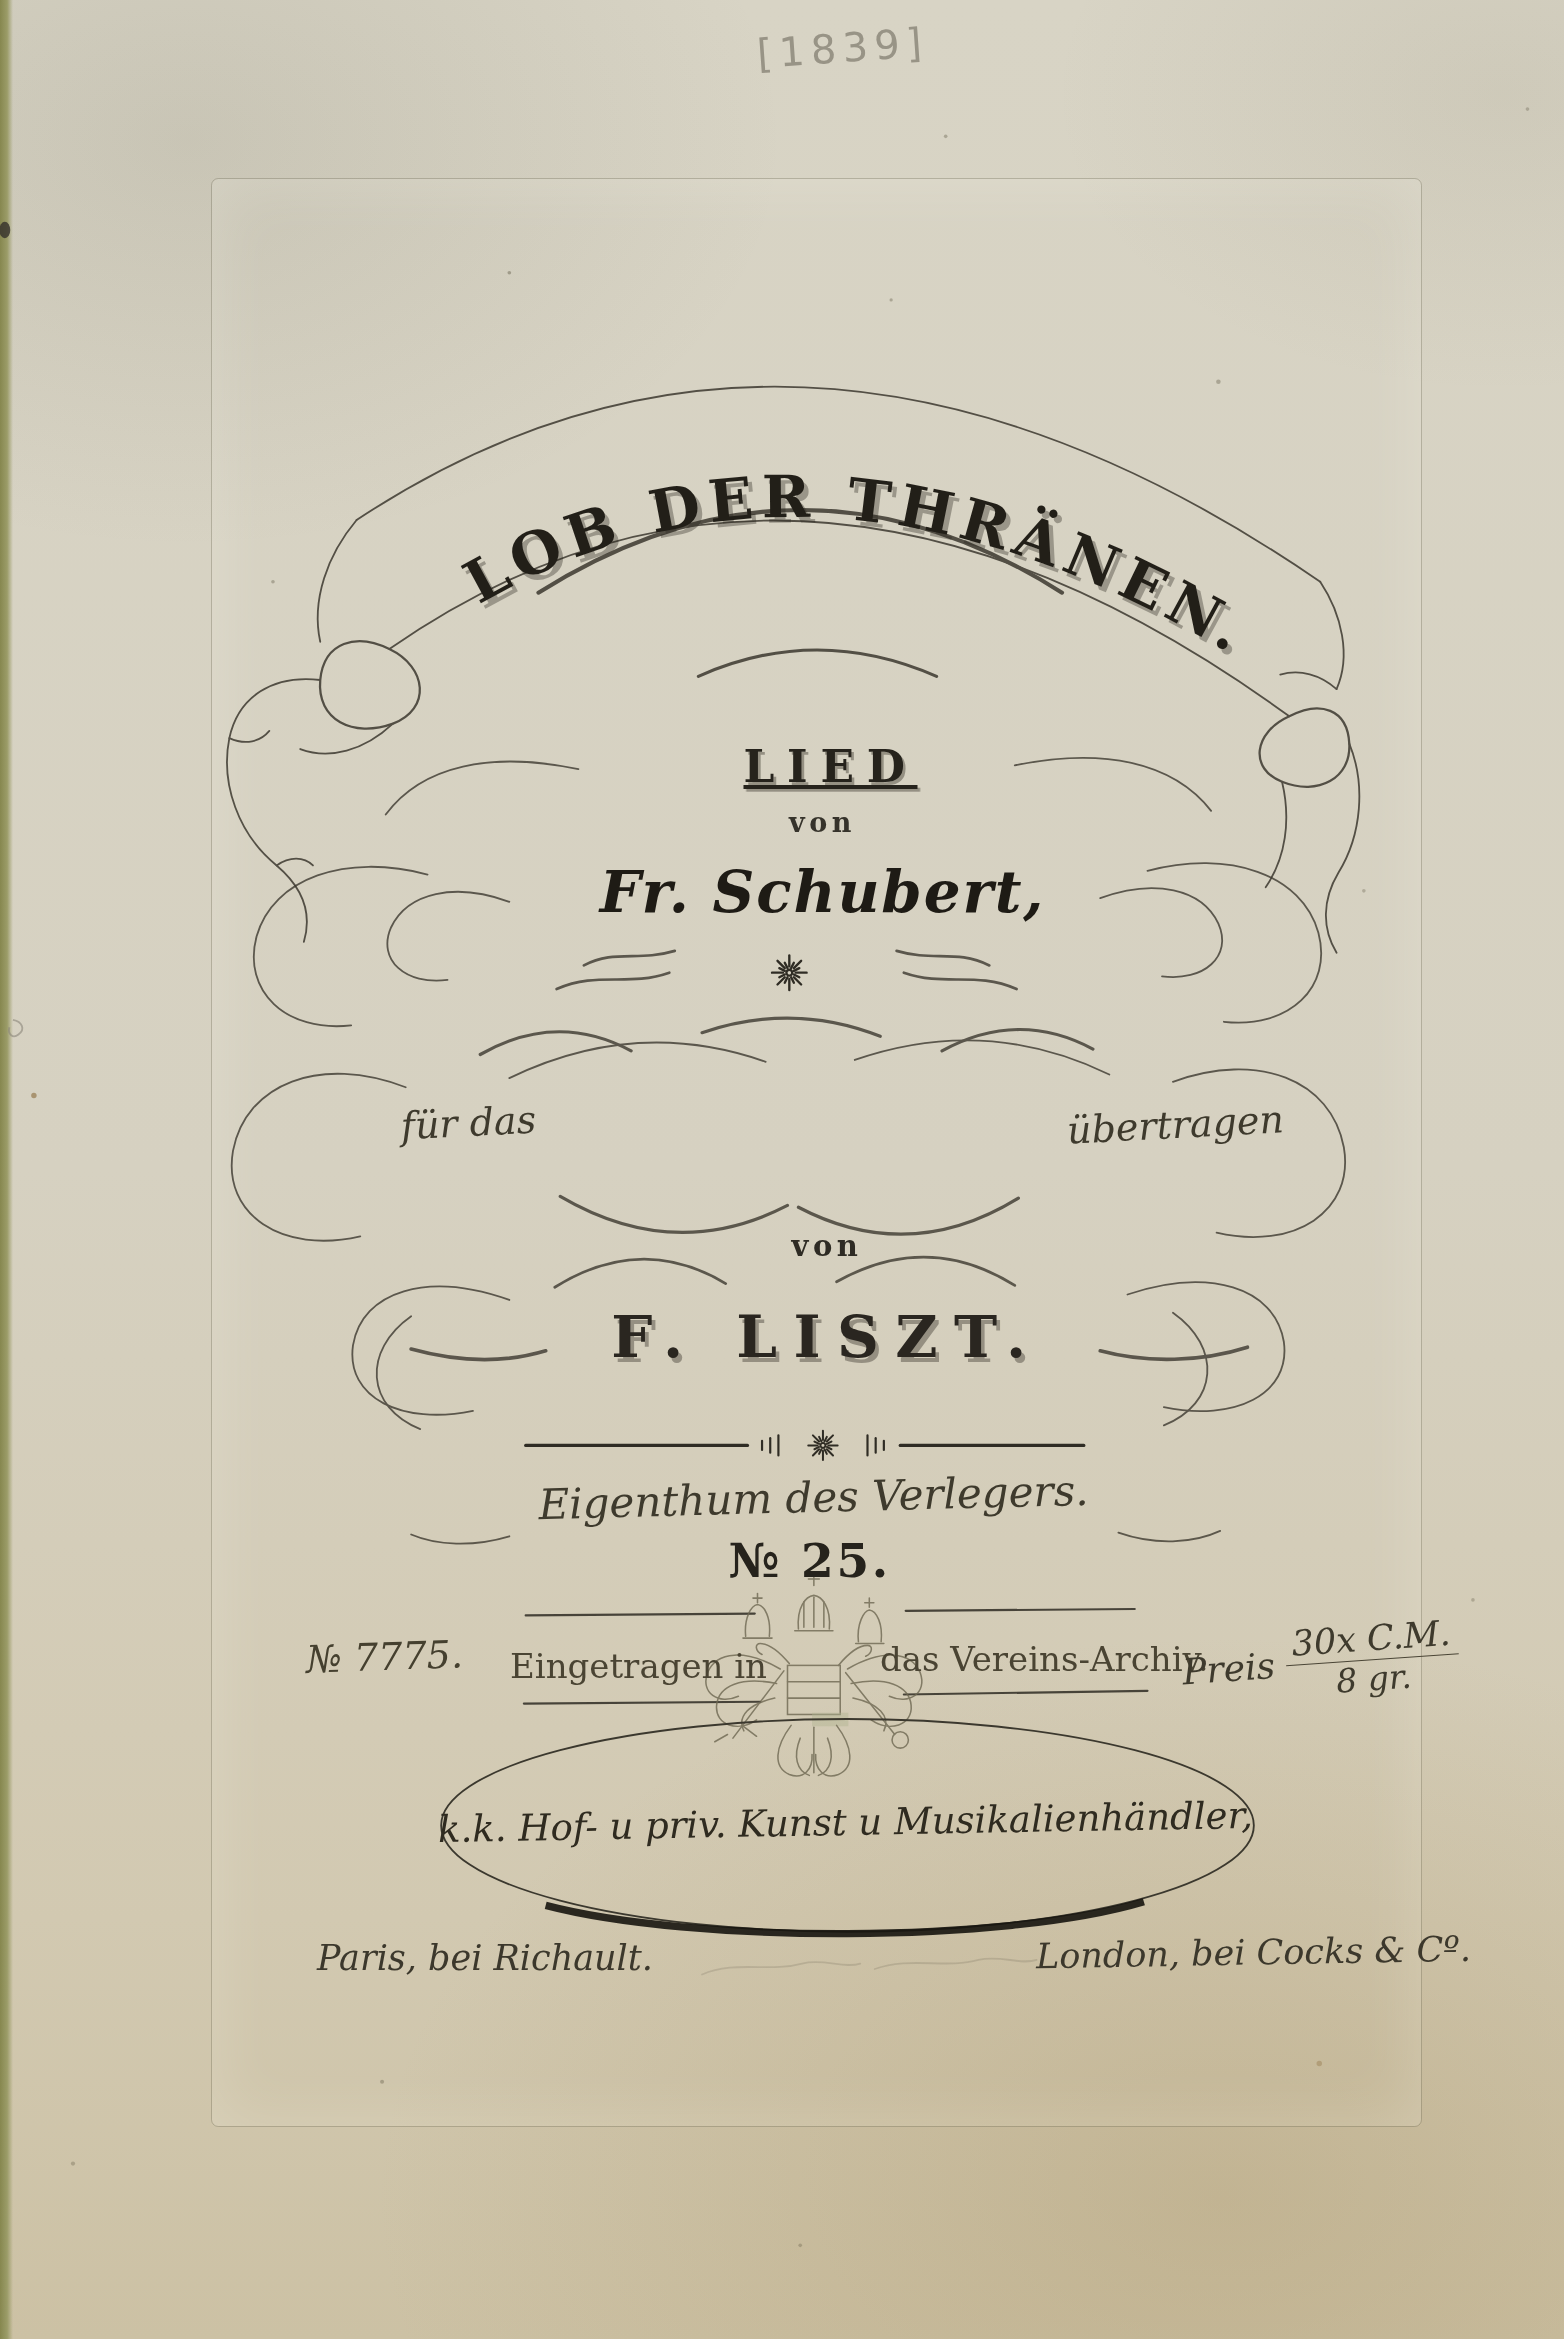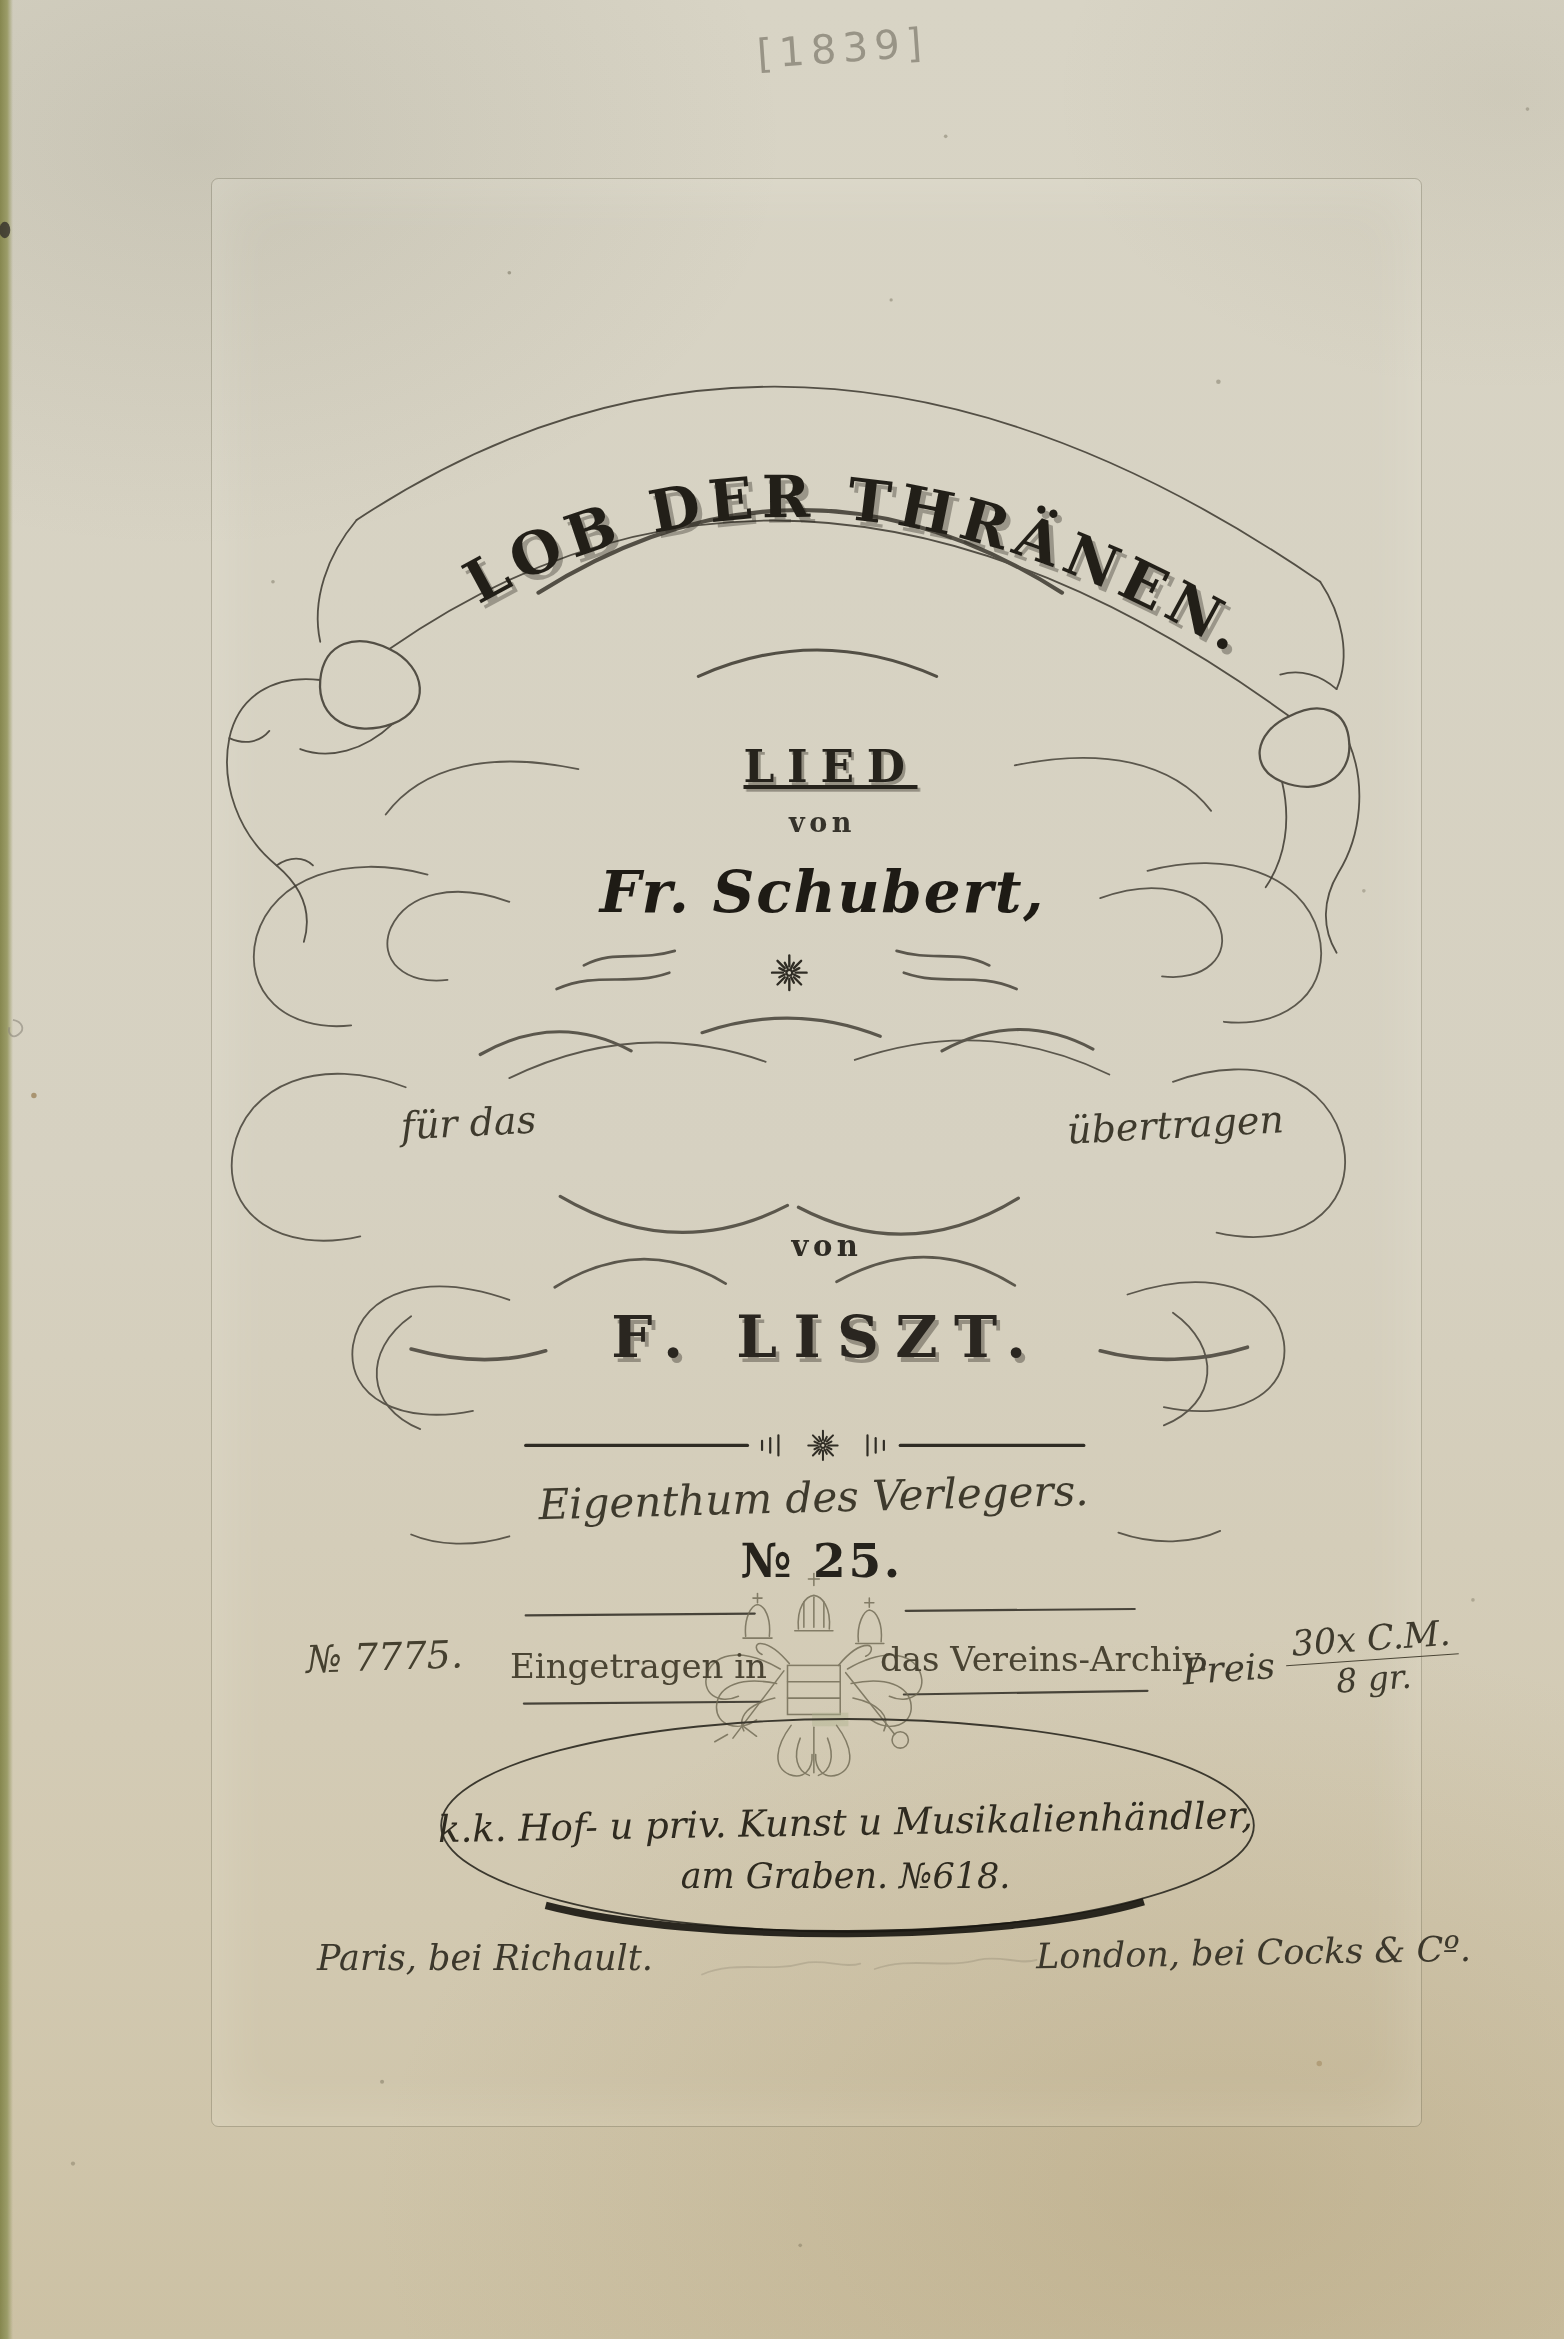--- a/index.html
+++ b/index.html
@@ -236,33 +236,32 @@
   <div class="t von1" style="left:268px;top:809px;width:1109px;">von</div>
   <div class="t schubert" style="left:268px;top:838px;width:1109px;margin-top:24px;">Fr. Schubert,</div>
 
   <div class="t script fuerdas" style="left:364px;top:1104px;width:209px;">für das</div>
   <div class="t script uebertragen" style="left:1062px;top:1106px;width:227px;">übertragen</div>
 
   <div class="t von2" style="left:268px;top:1231px;width:1118px;">von</div>
   <div class="t liszt" style="left:268px;top:1307px;width:1118px;">F. LISZT.</div>
 
   <div class="t script eigenthum" style="left:268px;top:1476px;width:1091px;">Eigenthum des Verlegers.</div>
-  <div class="t serno" style="left:276px;top:1536px;width:1091px;">№ 25.</div>
+  <div class="t serno" style="left:264px;top:1536px;width:1091px;">№ 25.</div>
 
   <div class="t plateno" style="left:262px;top:1638px;width:245px;">№ 7775.</div>
   <div class="t reg" style="left:505px;top:1649px;width:267px;">Eingetragen in</div>
   <div class="t reg" style="left:880px;top:1642px;width:284px;">das Vereins-Archiv.</div>
 
   <div class="t pricewrap" style="left:1182px;top:1624px;width:273px;">
     <span class="lbl">Preis</span>
     <span class="frac">
       <span class="num">30x C.M.</span>
       <span class="den">8 gr.</span>
     </span>
   </div>
 
   <div class="t script hof" style="left:300px;top:1804px;width:1091px;">k.k. Hof- u priv. Kunst u Musikalienhändler,</div>
-  <div class="t script graben" style="left:300px;top:1858px;width:1091px;">am Graben. №618.</div>
 
   <div class="t agent" style="left:271px;top:1940px;width:382px;text-align:right;">Paris, bei Richault.</div>
   <div class="t agent" style="left:1036px;top:1935px;width:382px;text-align:left;transform:rotate(-1deg);">London, bei Cocks &amp; Cº.</div>
 </div>
 
 
 </body></html>

